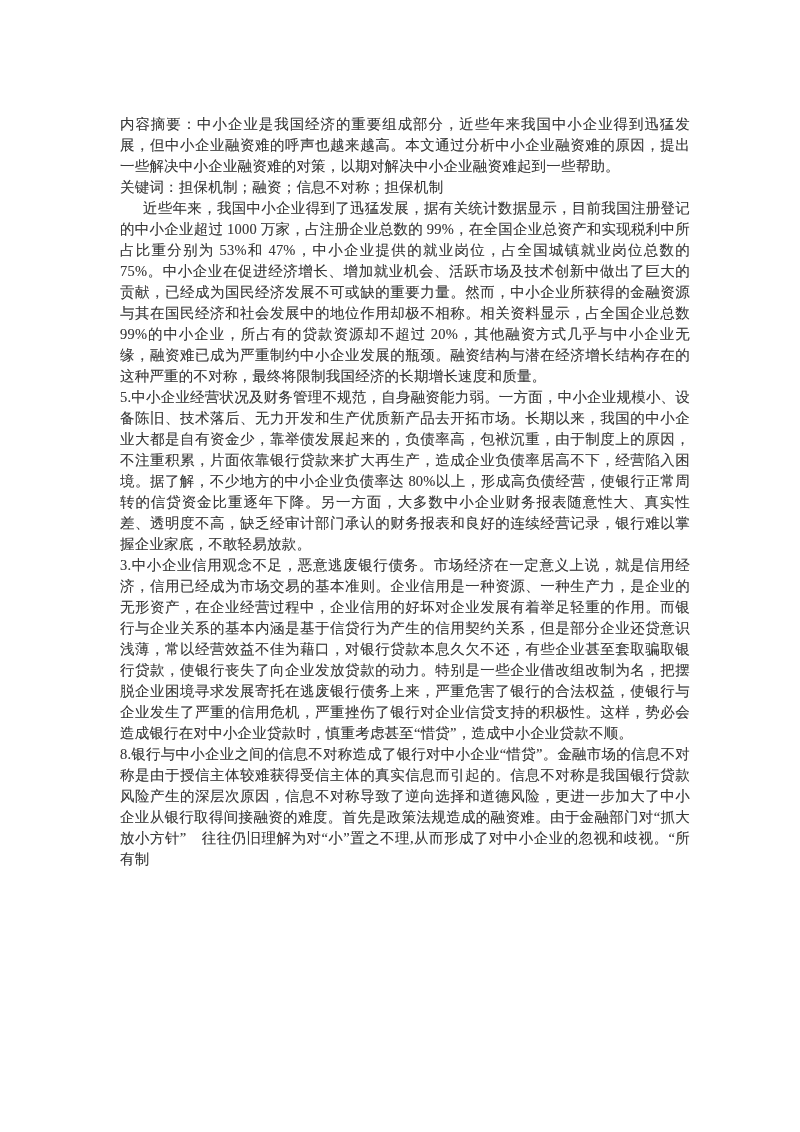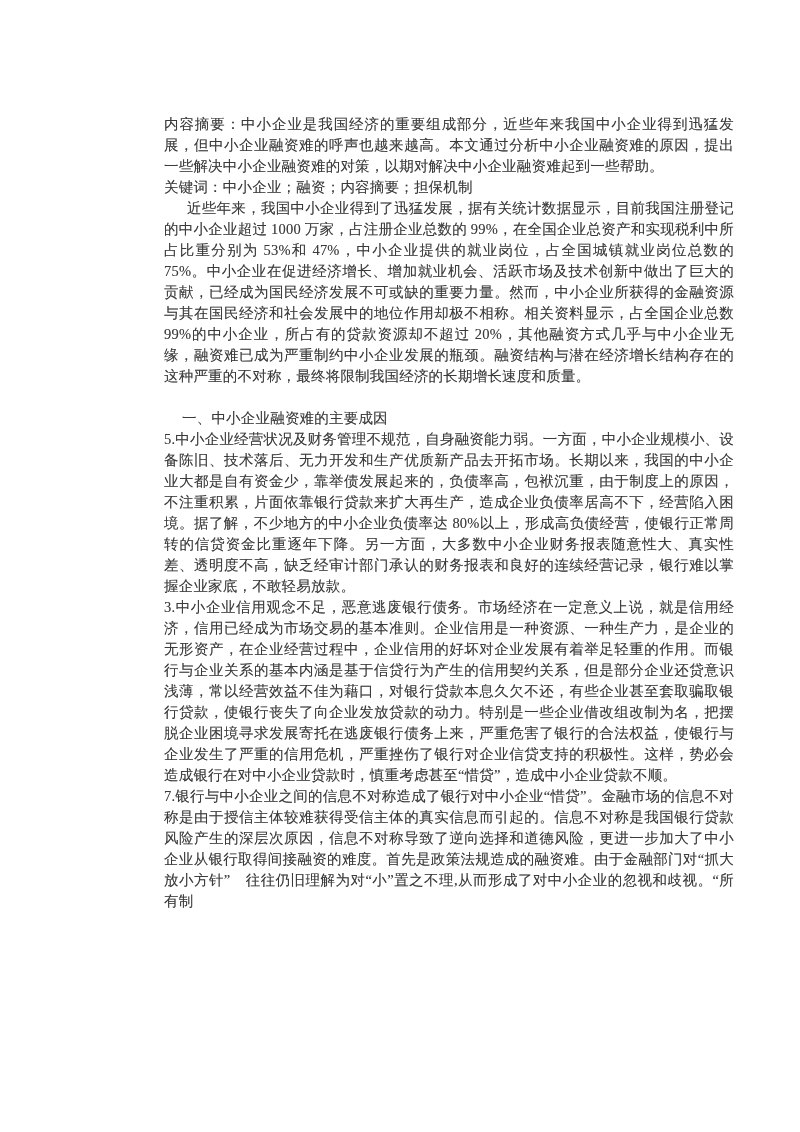--- a/index.html
+++ b/index.html
@@ -19,40 +19,38 @@
     left: 120px;
     top: 114px;
     width: 570px;
     font-family: "Liberation Serif", "DejaVu Serif", serif;
     font-size: 14.5px;
     line-height: 21px;
     color: #3b3b3b;
     text-align: justify;
     letter-spacing: 0.2px;
     text-shadow: 0 0 0.5px rgba(70,70,70,0.45);
-    margin-left: 44px;
   }
   .para {
     margin: 0;
   }
   .para.first-indent {
     text-indent: 23px;
     font-family: Liberation Serif, serif;
   }
   .heading {
     margin: 21px 0 0 0;
     text-indent: 18px;
   }
 </style>
 </head>
 <body>
 
 <div class="page">
   <div class="content">
     <p class="para">内容摘要：中小企业是我国经济的重要组成部分，近些年来我国中小企业得到迅猛发展，但中小企业融资难的呼声也越来越高。本文通过分析中小企业融资难的原因，提出一些解决中小企业融资难的对策，以期对解决中小企业融资难起到一些帮助。</p>
-    <p class="para">关键词：中小企业；融资；内容摘要；担保机制</p>
+    <p class="para">关键词：担保机制；融资；信息不对称；担保机制</p>
     <p class="para first-indent">近些年来，我国中小企业得到了迅猛发展，据有关统计数据显示，目前我国注册登记的中小企业超过 1000 万家，占注册企业总数的 99%，在全国企业总资产和实现税利中所占比重分别为 53%和 47%，中小企业提供的就业岗位，占全国城镇就业岗位总数的 75%。中小企业在促进经济增长、增加就业机会、活跃市场及技术创新中做出了巨大的贡献，已经成为国民经济发展不可或缺的重要力量。然而，中小企业所获得的金融资源与其在国民经济和社会发展中的地位作用却极不相称。相关资料显示，占全国企业总数 99%的中小企业，所占有的贷款资源却不超过 20%，其他融资方式几乎与中小企业无缘，融资难已成为严重制约中小企业发展的瓶颈。融资结构与潜在经济增长结构存在的这种严重的不对称，最终将限制我国经济的长期增长速度和质量。</p>
-    <p class="heading">一、中小企业融资难的主要成因</p>
     <p class="para">5.中小企业经营状况及财务管理不规范，自身融资能力弱。一方面，中小企业规模小、设备陈旧、技术落后、无力开发和生产优质新产品去开拓市场。长期以来，我国的中小企业大都是自有资金少，靠举债发展起来的，负债率高，包袱沉重，由于制度上的原因，不注重积累，片面依靠银行贷款来扩大再生产，造成企业负债率居高不下，经营陷入困境。据了解，不少地方的中小企业负债率达 80%以上，形成高负债经营，使银行正常周转的信贷资金比重逐年下降。另一方面，大多数中小企业财务报表随意性大、真实性差、透明度不高，缺乏经审计部门承认的财务报表和良好的连续经营记录，银行难以掌握企业家底，不敢轻易放款。</p>
     <p class="para">3.中小企业信用观念不足，恶意逃废银行债务。市场经济在一定意义上说，就是信用经济，信用已经成为市场交易的基本准则。企业信用是一种资源、一种生产力，是企业的无形资产，在企业经营过程中，企业信用的好坏对企业发展有着举足轻重的作用。而银行与企业关系的基本内涵是基于信贷行为产生的信用契约关系，但是部分企业还贷意识浅薄，常以经营效益不佳为藉口，对银行贷款本息久欠不还，有些企业甚至套取骗取银行贷款，使银行丧失了向企业发放贷款的动力。特别是一些企业借改组改制为名，把摆脱企业困境寻求发展寄托在逃废银行债务上来，严重危害了银行的合法权益，使银行与企业发生了严重的信用危机，严重挫伤了银行对企业信贷支持的积极性。这样，势必会造成银行在对中小企业贷款时，慎重考虑甚至“惜贷”，造成中小企业贷款不顺。</p>
-    <p class="para">7.银行与中小企业之间的信息不对称造成了银行对中小企业“惜贷”。金融市场的信息不对称是由于授信主体较难获得受信主体的真实信息而引起的。信息不对称是我国银行贷款风险产生的深层次原因，信息不对称导致了逆向选择和道德风险，更进一步加大了中小企业从银行取得间接融资的难度。首先是政策法规造成的融资难。由于金融部门对“抓大放小方针”　往往仍旧理解为对“小”置之不理,从而形成了对中小企业的忽视和歧视。“所有制</p>
+    <p class="para">8.银行与中小企业之间的信息不对称造成了银行对中小企业“惜贷”。金融市场的信息不对称是由于授信主体较难获得受信主体的真实信息而引起的。信息不对称是我国银行贷款风险产生的深层次原因，信息不对称导致了逆向选择和道德风险，更进一步加大了中小企业从银行取得间接融资的难度。首先是政策法规造成的融资难。由于金融部门对“抓大放小方针”　往往仍旧理解为对“小”置之不理,从而形成了对中小企业的忽视和歧视。“所有制</p>
   </div>
 </div>
 
 </body></html>

